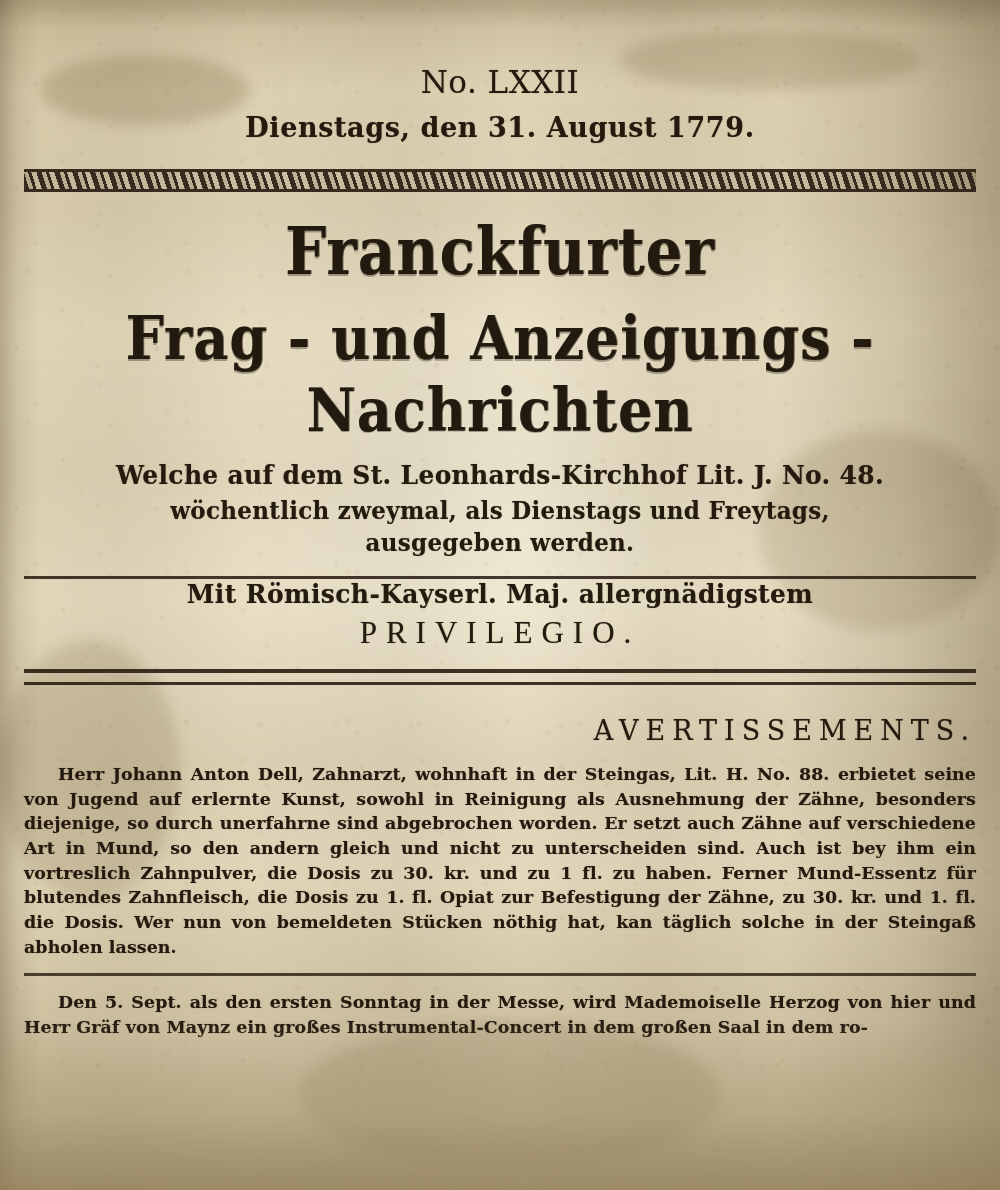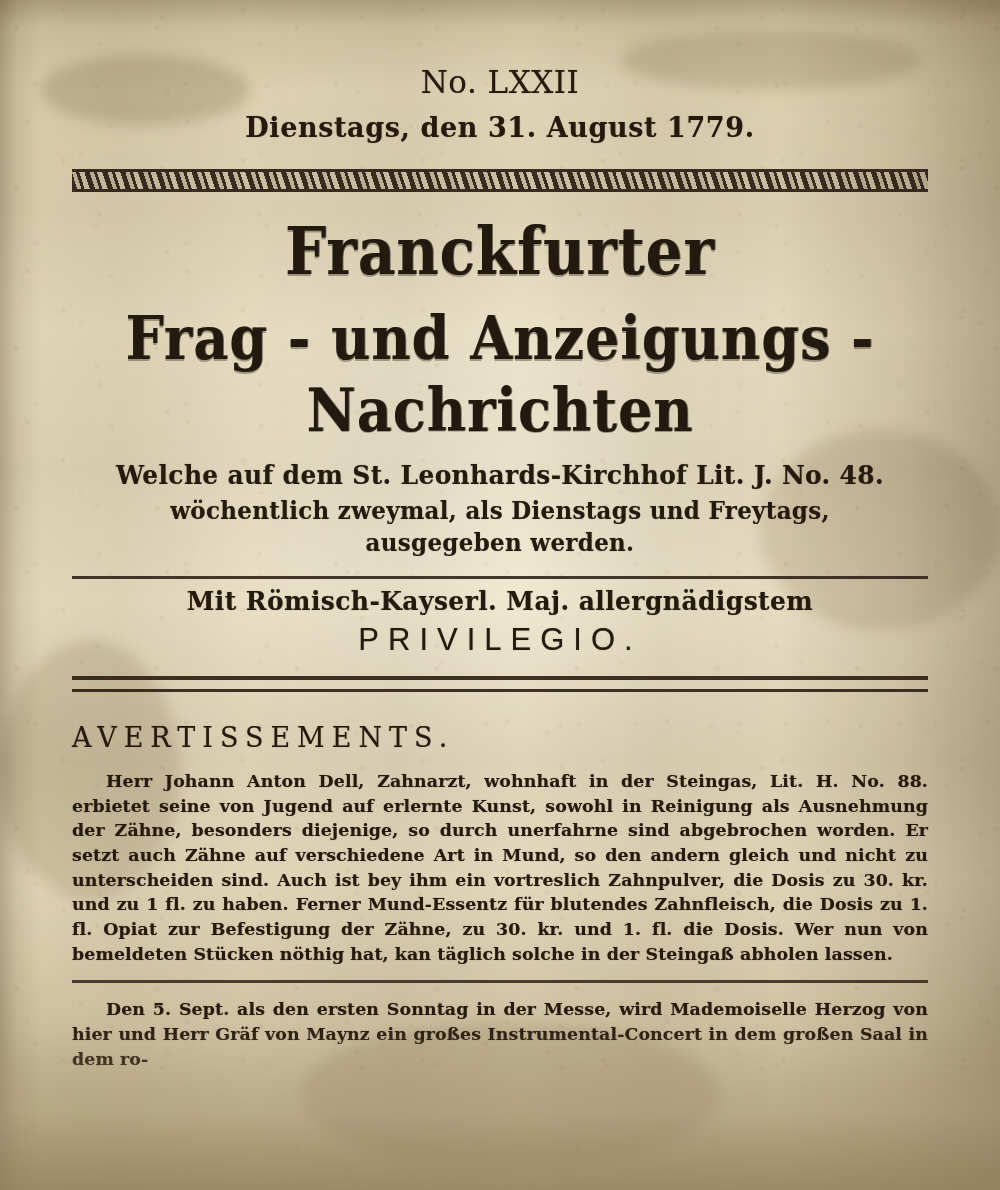--- a/index.html
+++ b/index.html
@@ -80,21 +80,21 @@
     pointer-events: none;
     mix-blend-mode: multiply;
     border-radius: 50%;
     filter: blur(7px);
   }
 
   
   .content {
     position: relative;
     z-index: 3;
-    padding: 0 72px;
+    padding: 0 24px;
     color: #23190e;
   }
   .ink {
     color: #241a0e;
     text-shadow: 0 0 1px rgba(40,28,14,0.45);
   }
 
   .issue-no {
     text-align: center;
     font-size: 31px;
@@ -173,43 +173,43 @@
   }
   .hr-plain {
     border: 0;
     border-top: 3px solid #2a1f13;
     margin: 14px 0 0 0;
     opacity: 0.82;
   }
 
   .privilege {
     text-align: center;
-    margin-top: 8px;
+    margin-top: 1px;
   }
   .privilege .pl1 {
     font-size: 25px;
     font-weight: bold;
     letter-spacing: 0.4px;
     transform: scaleY(1.05);
   }
   .privilege .pl2 {
     font-size: 31px;
     letter-spacing: 9px;
     margin-top: 6px;
-    font-family: Liberation Sans, sans-serif;
+    font-family: Liberation Serif, serif;
   }
   .privilege .pl3 {
     font-size: 20px;
     font-weight: bold;
     margin-top: 12px;
     letter-spacing: 0.2px;
   }
 
   .section-title {
-    text-align: left;
+    text-align: right;
     font-size: 27px;
     letter-spacing: 7px;
     margin-top: 30px;
     font-family: "DejaVu Serif", serif;
   }
 
   .article {
     margin-top: 16px;
     font-size: 17.4px;
     line-height: 1.42;

